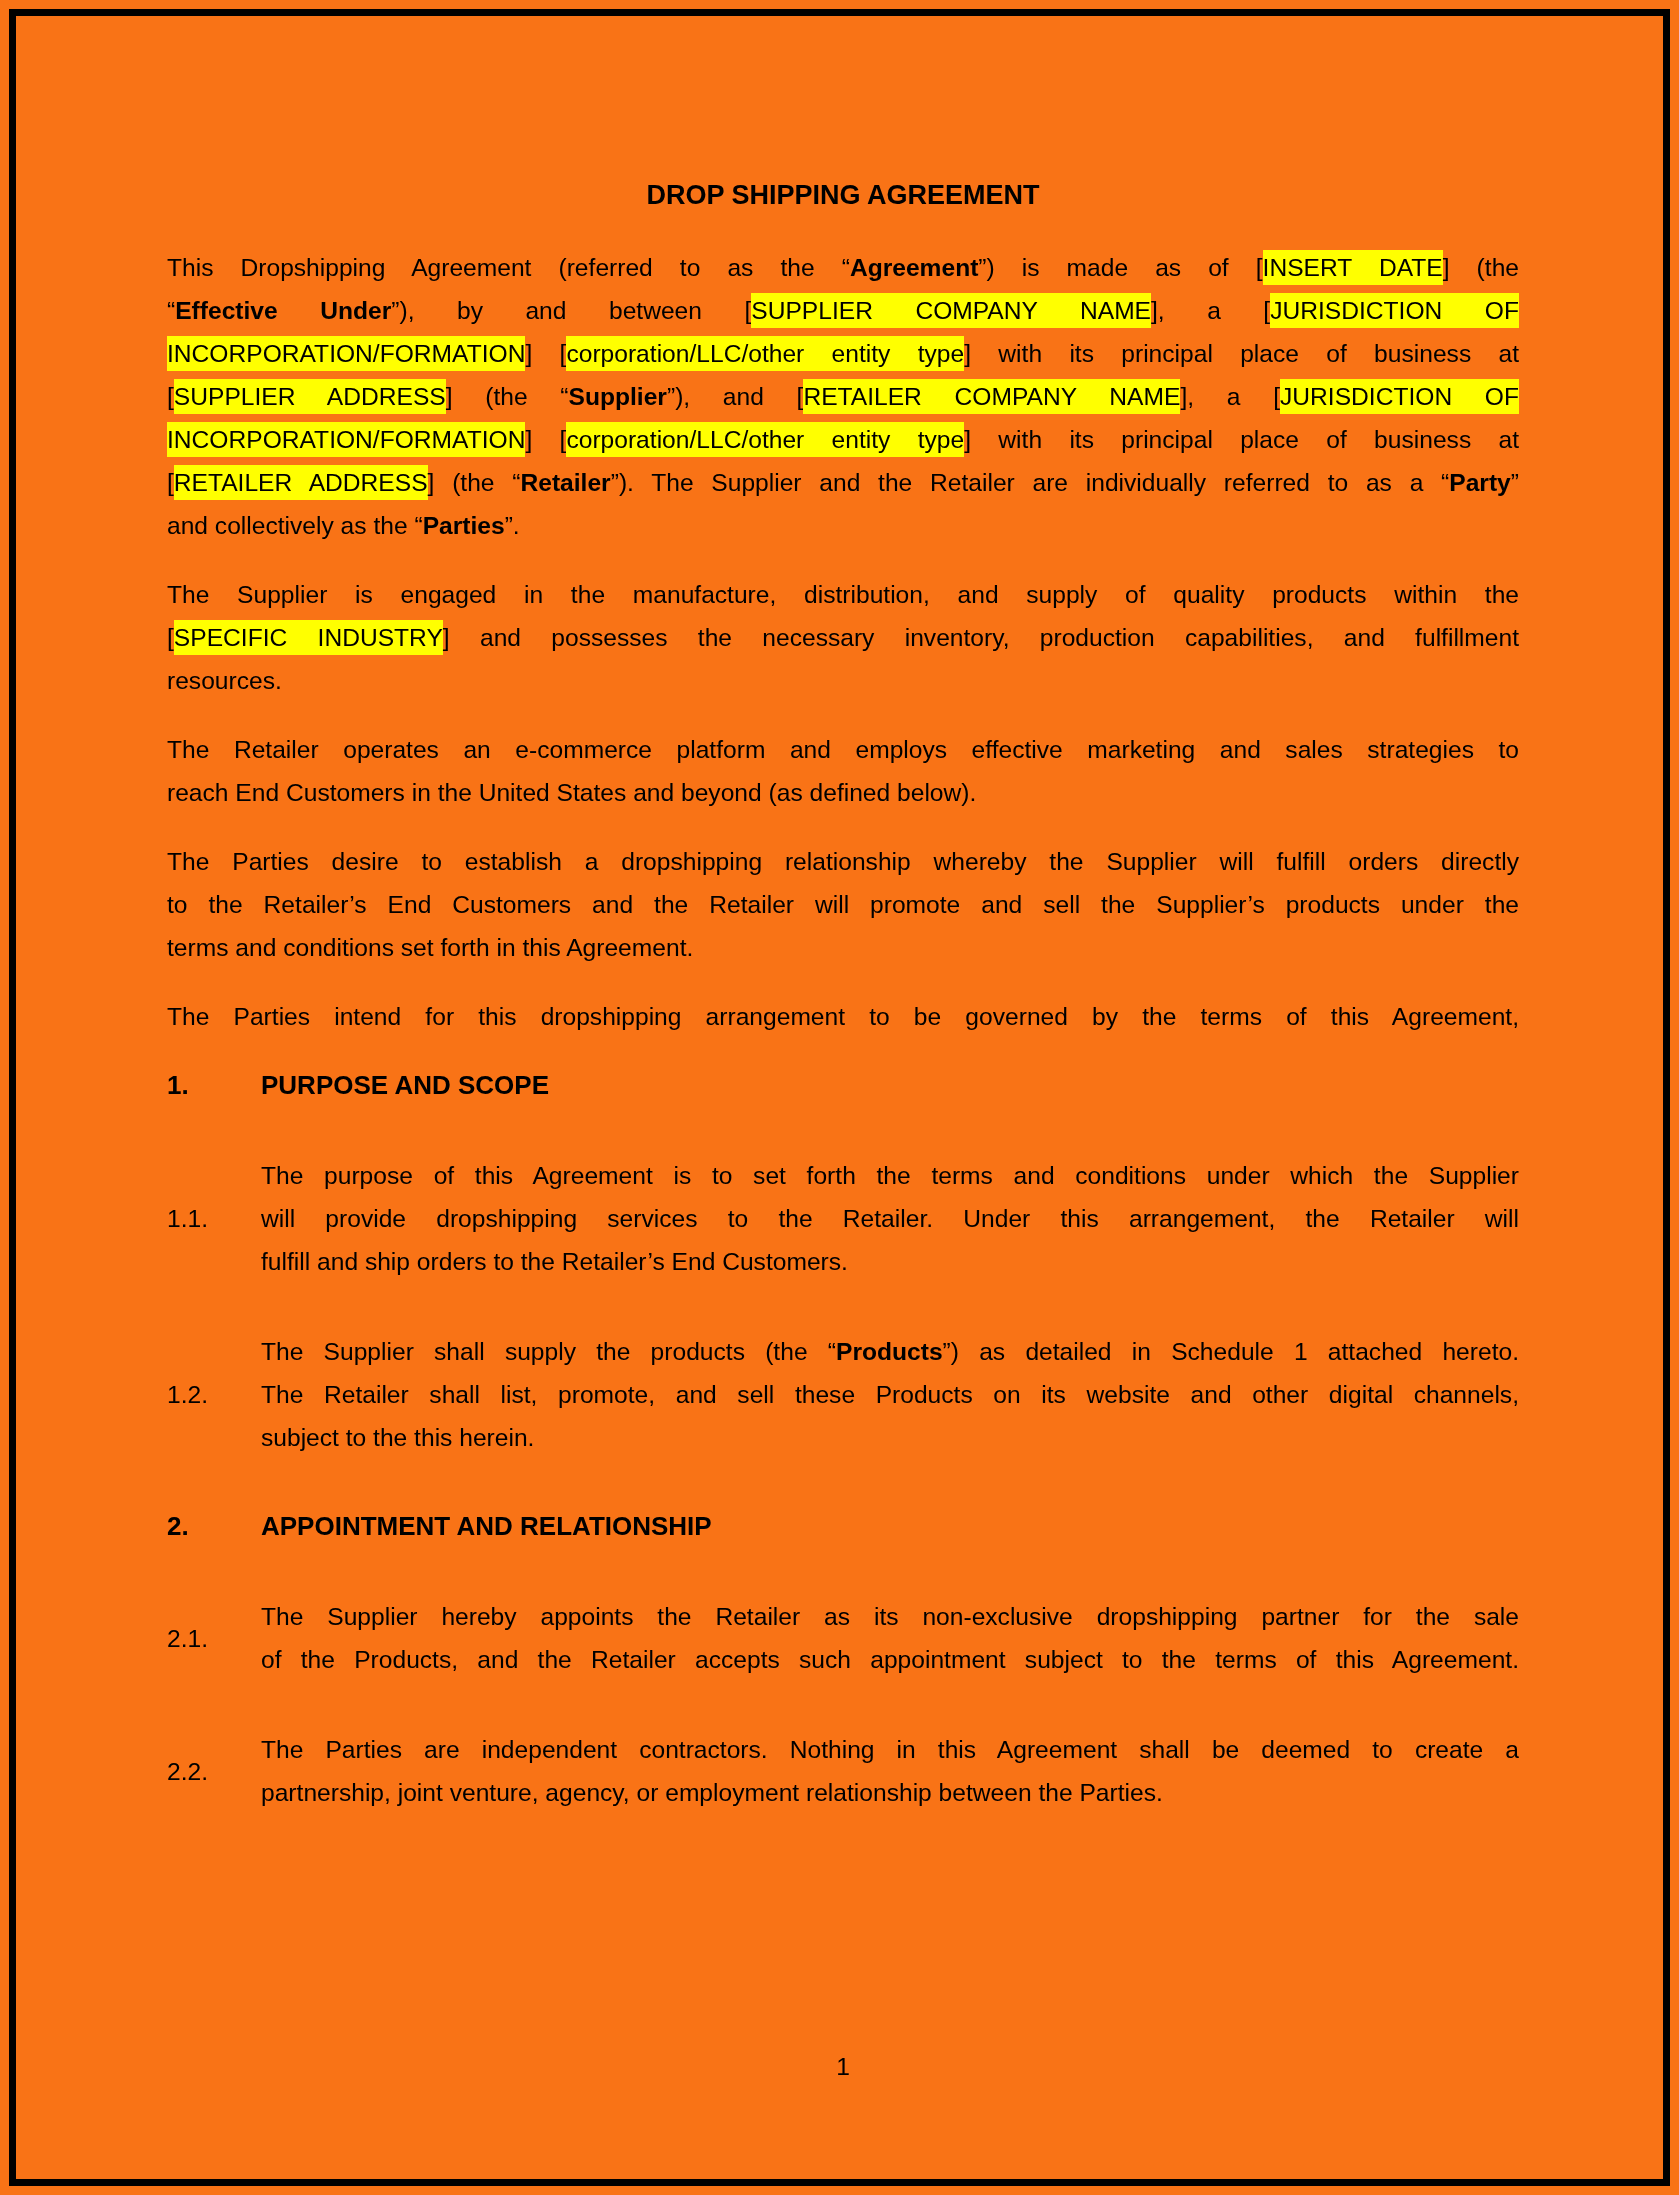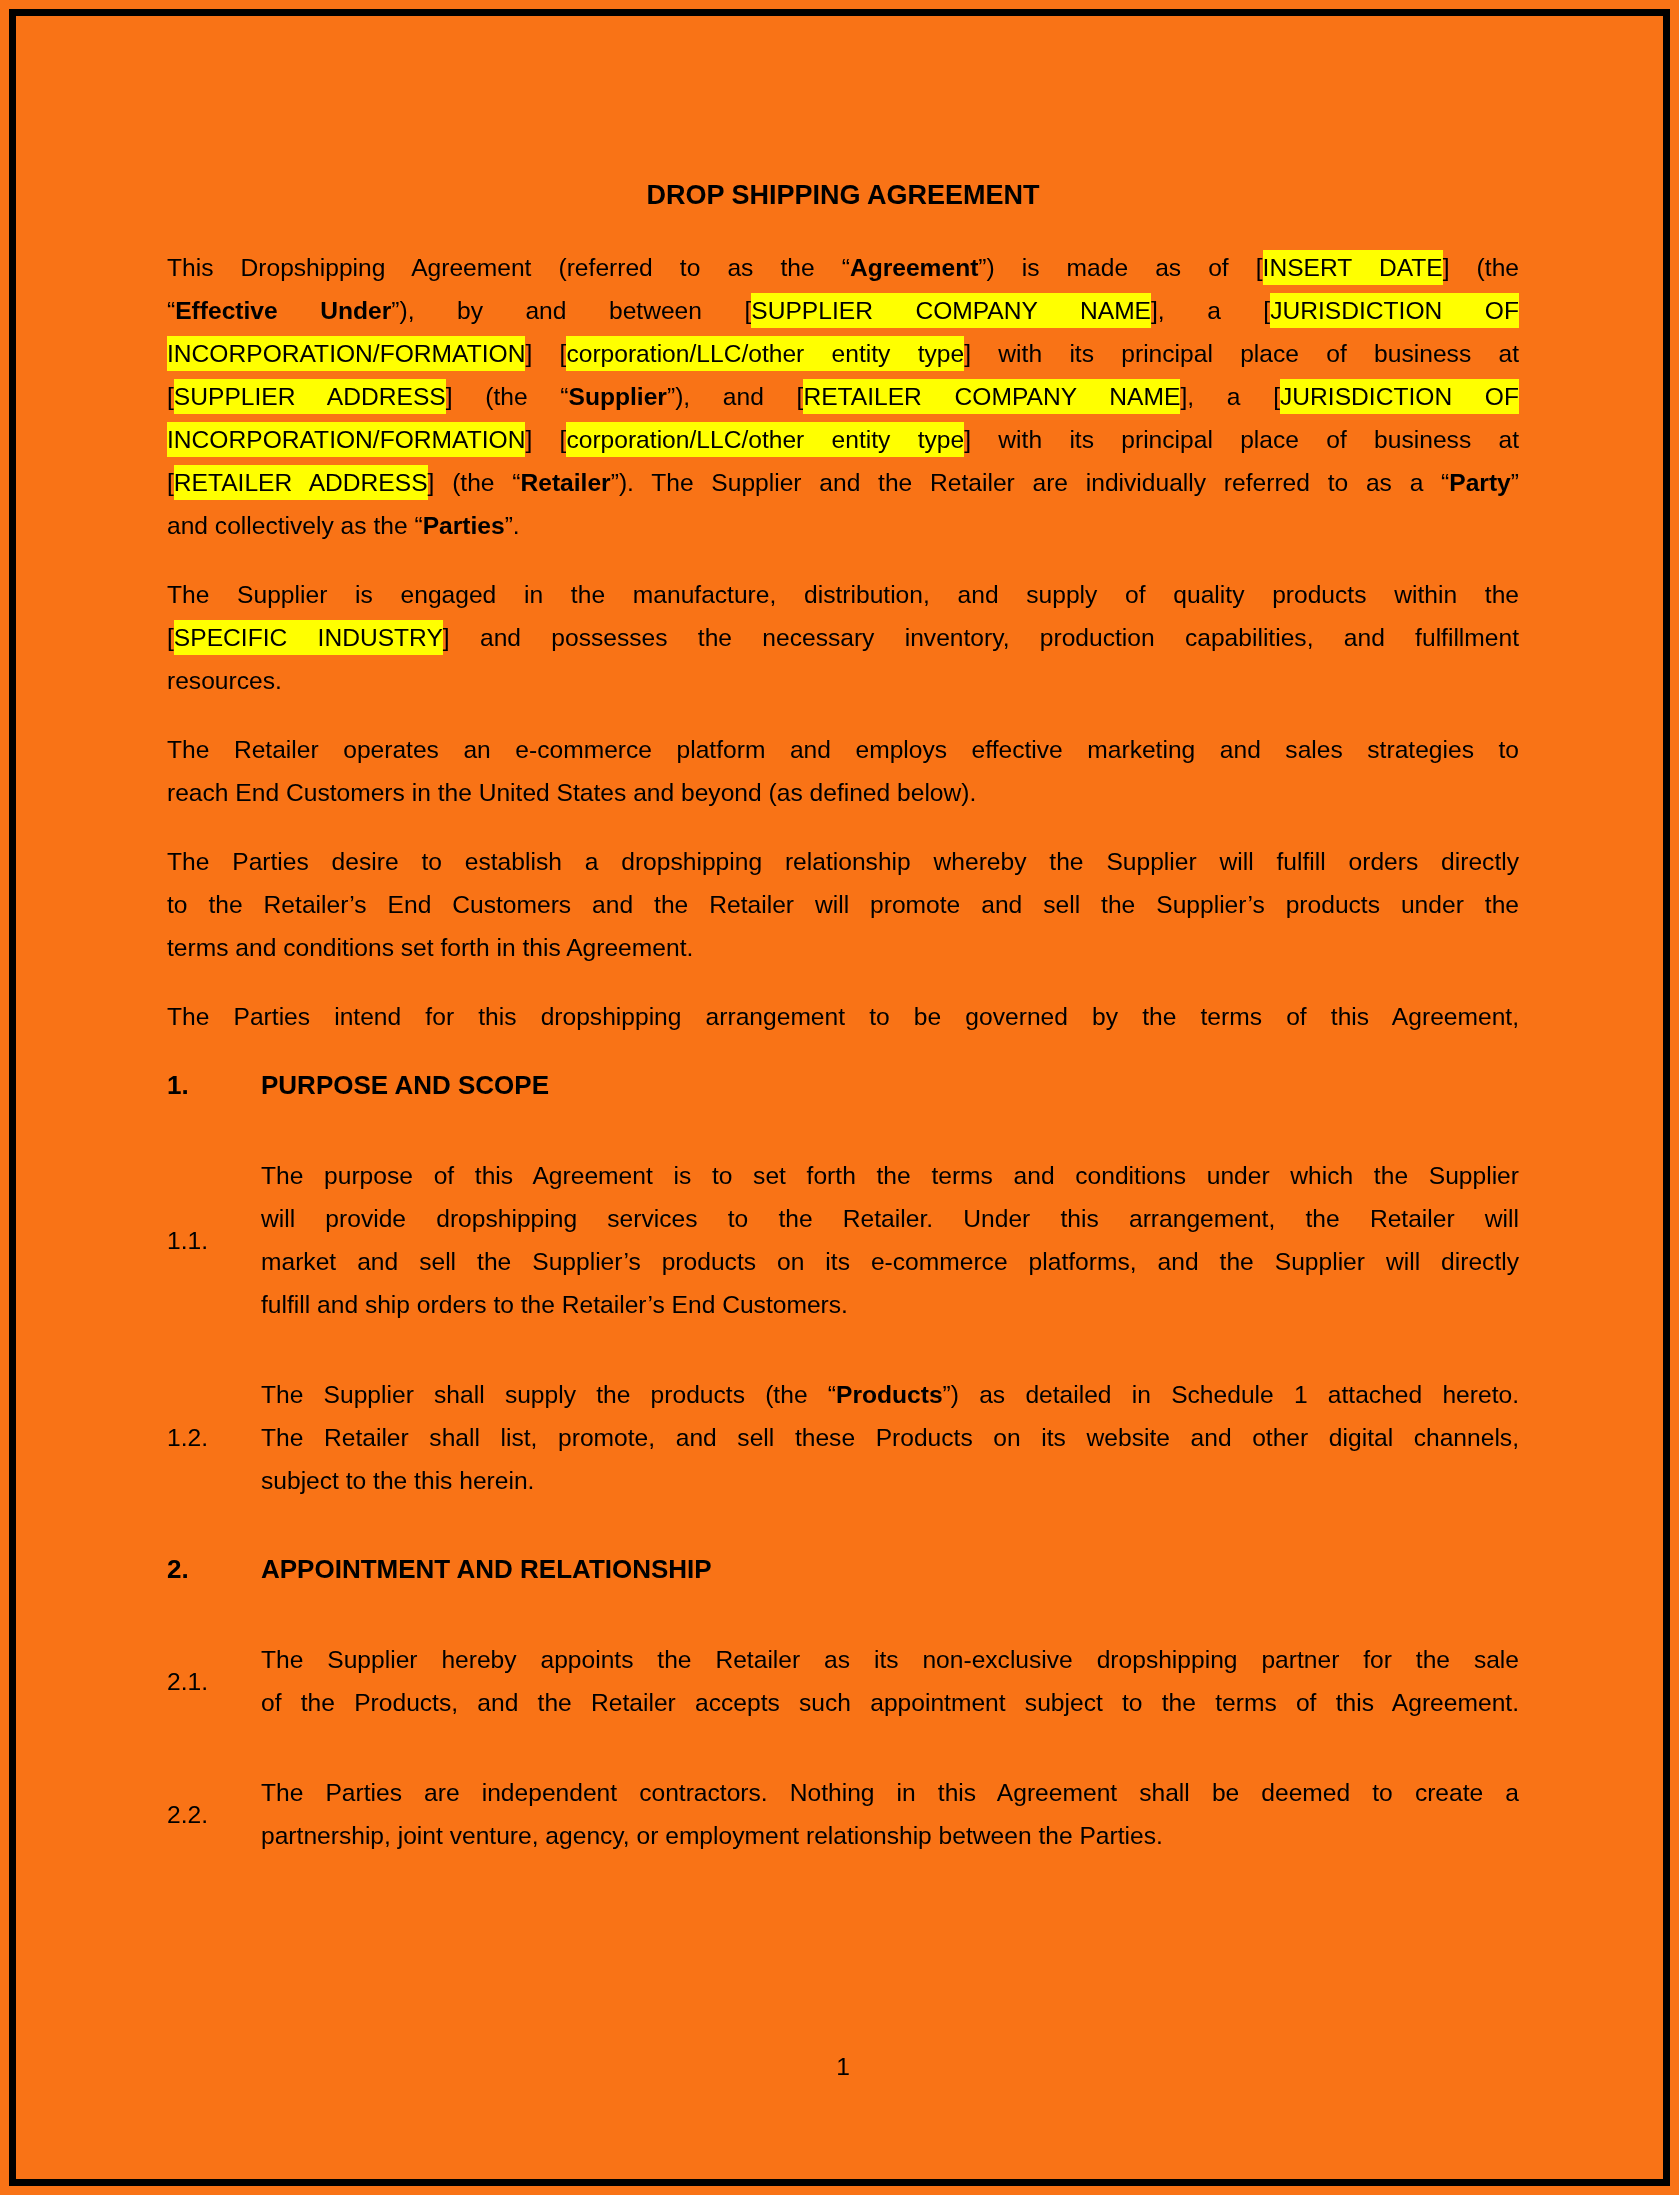--- a/index.html
+++ b/index.html
@@ -97,21 +97,20 @@
         </div>
         <div class="heading">
           <span class="num">1.</span>
           <span>PURPOSE AND SCOPE</span>
         </div>
         <div class="item">
           <span class="num">1.1.</span>
           <div class="ibody">
             <div class="line"><span>The purpose of this Agreement is to set forth the terms and conditions under which the Supplier</span></div>
             <div class="line"><span>will provide dropshipping services to the Retailer. Under this arrangement, the Retailer will</span></div>
-            <div class="line"><span>market and sell the Supplier’s products on its e-commerce platforms, and the Supplier will directly</span></div>
             <div class="line last"><span>fulfill and ship orders to the Retailer’s End Customers.</span></div>
           </div>
         </div>
         <div class="item">
           <span class="num">1.2.</span>
           <div class="ibody">
             <div class="line"><span>The Supplier shall supply the products (the “</span><strong>Products</strong><span>”) as detailed in Schedule 1 attached hereto.</span></div>
             <div class="line"><span>The Retailer shall list, promote, and sell these Products on its website and other digital channels,</span></div>
             <div class="line last"><span>subject to the this herein.</span></div>
           </div>

